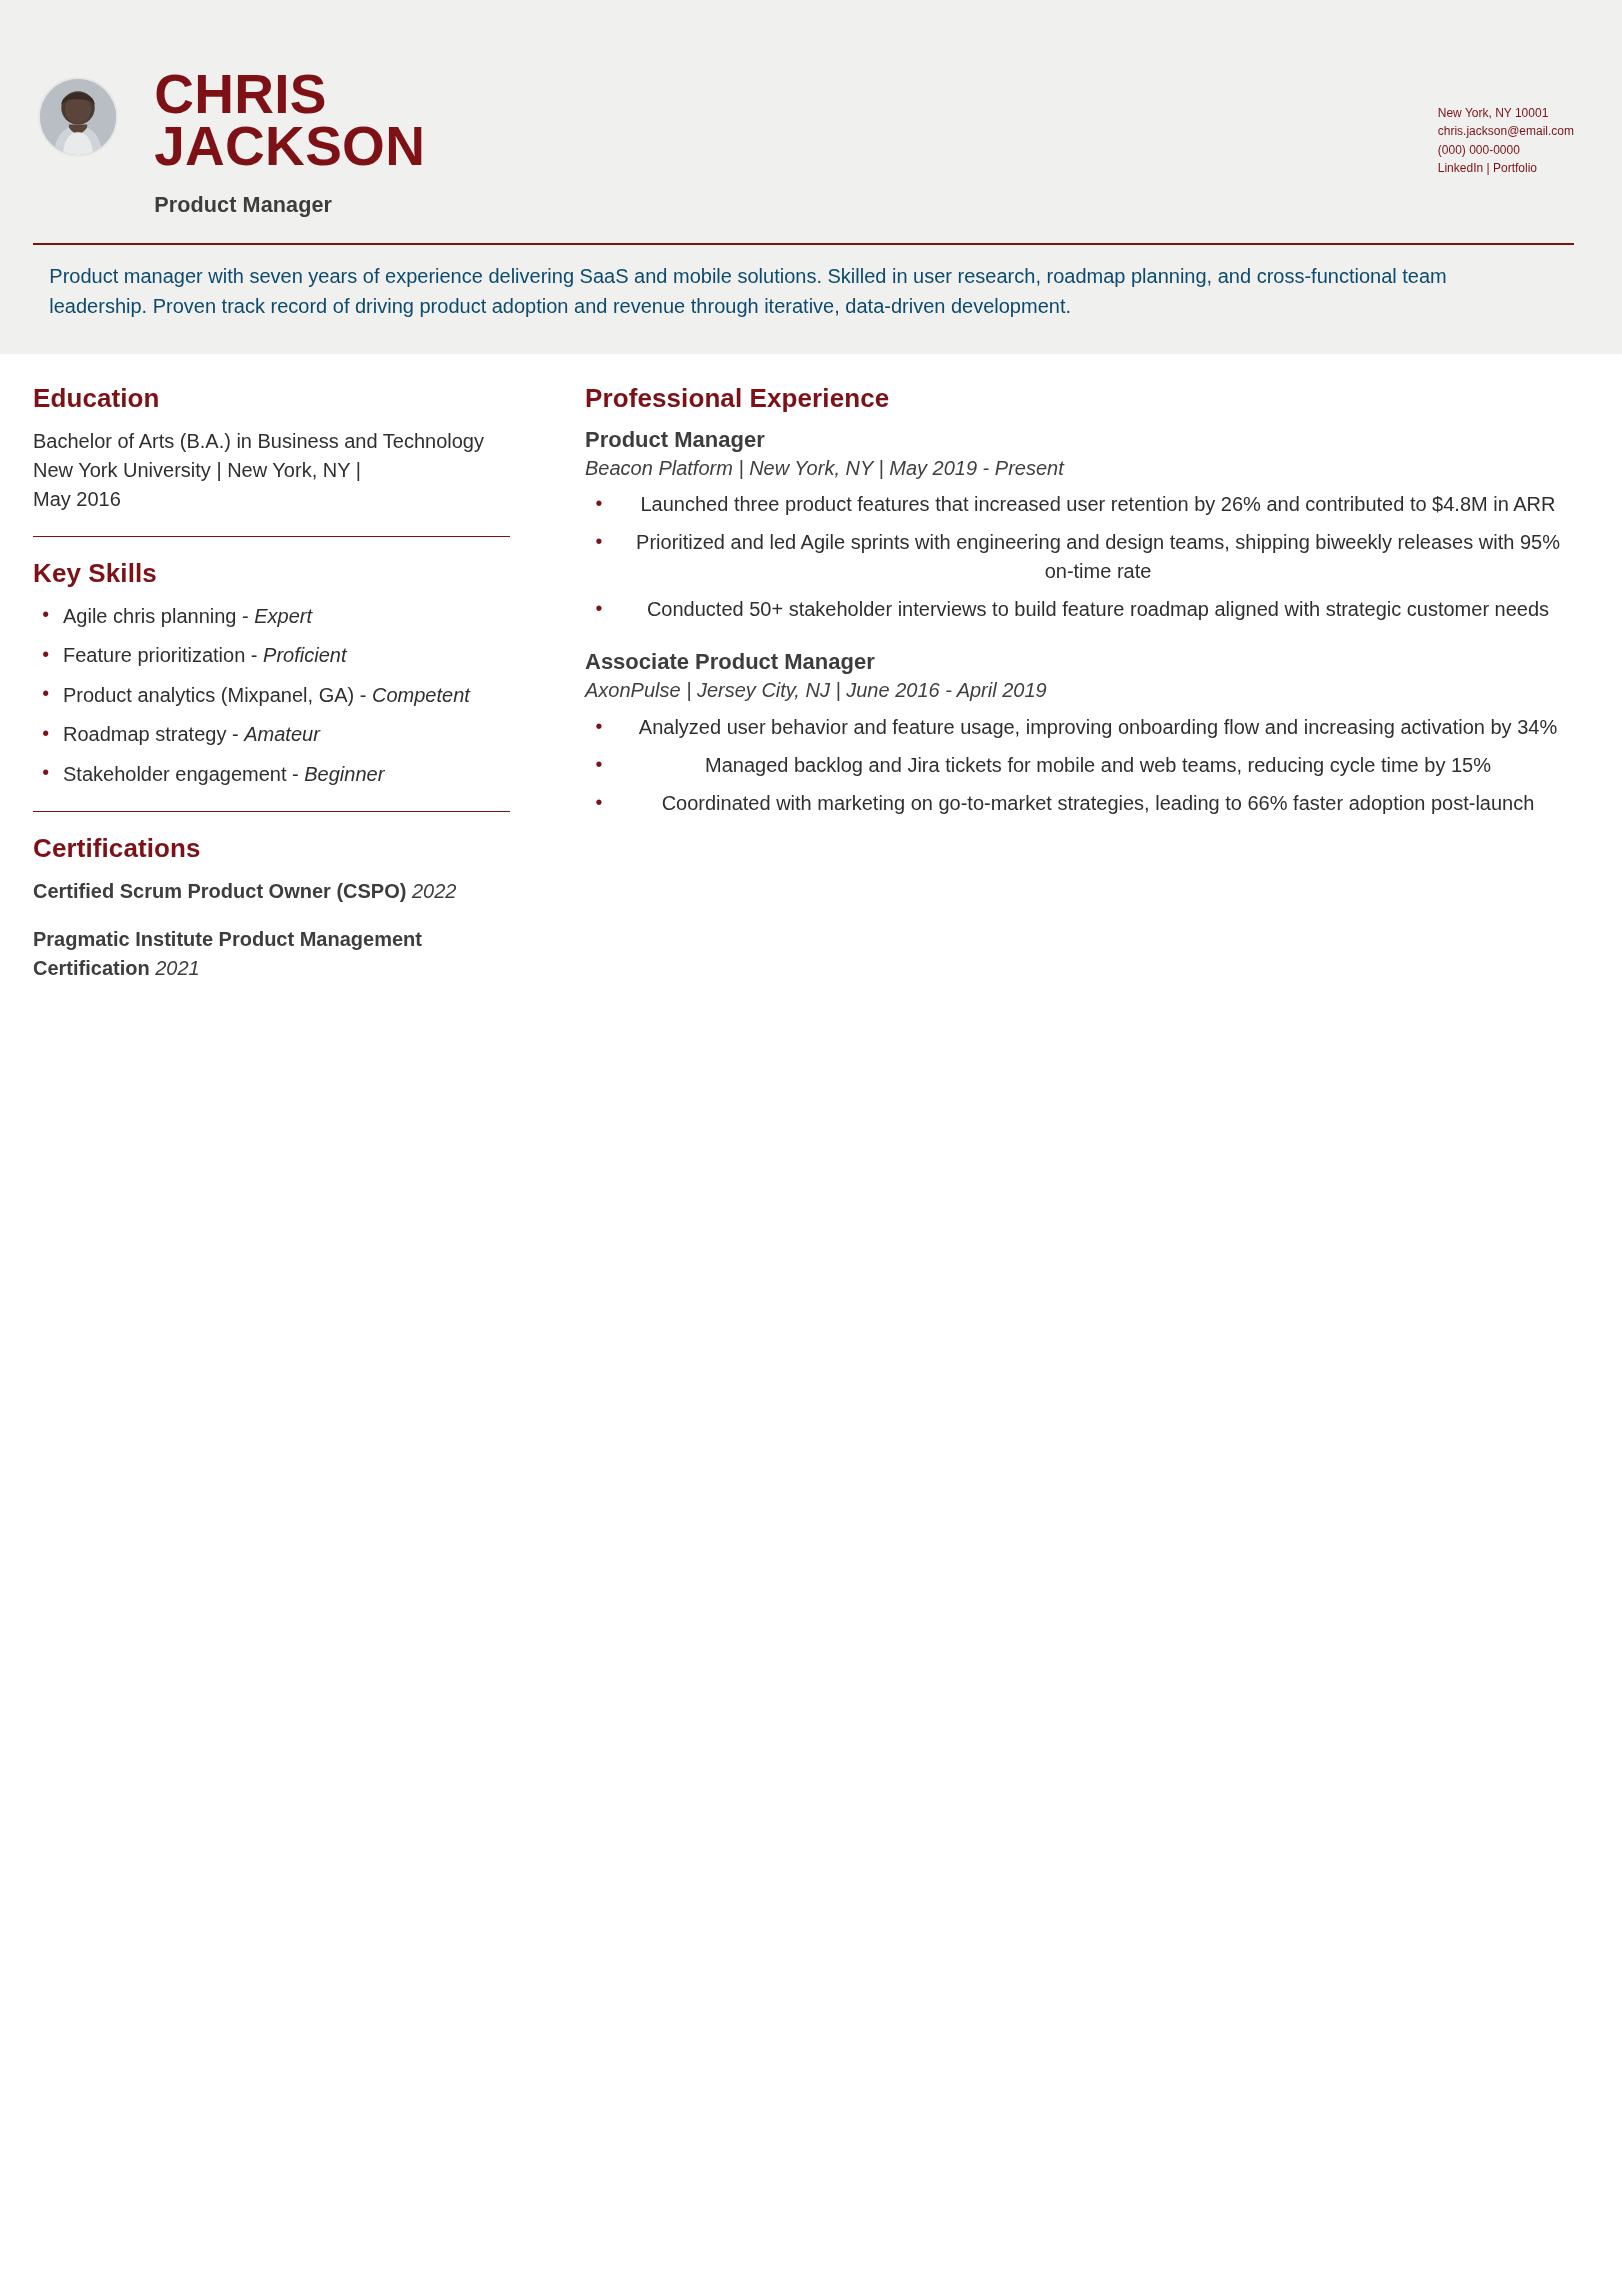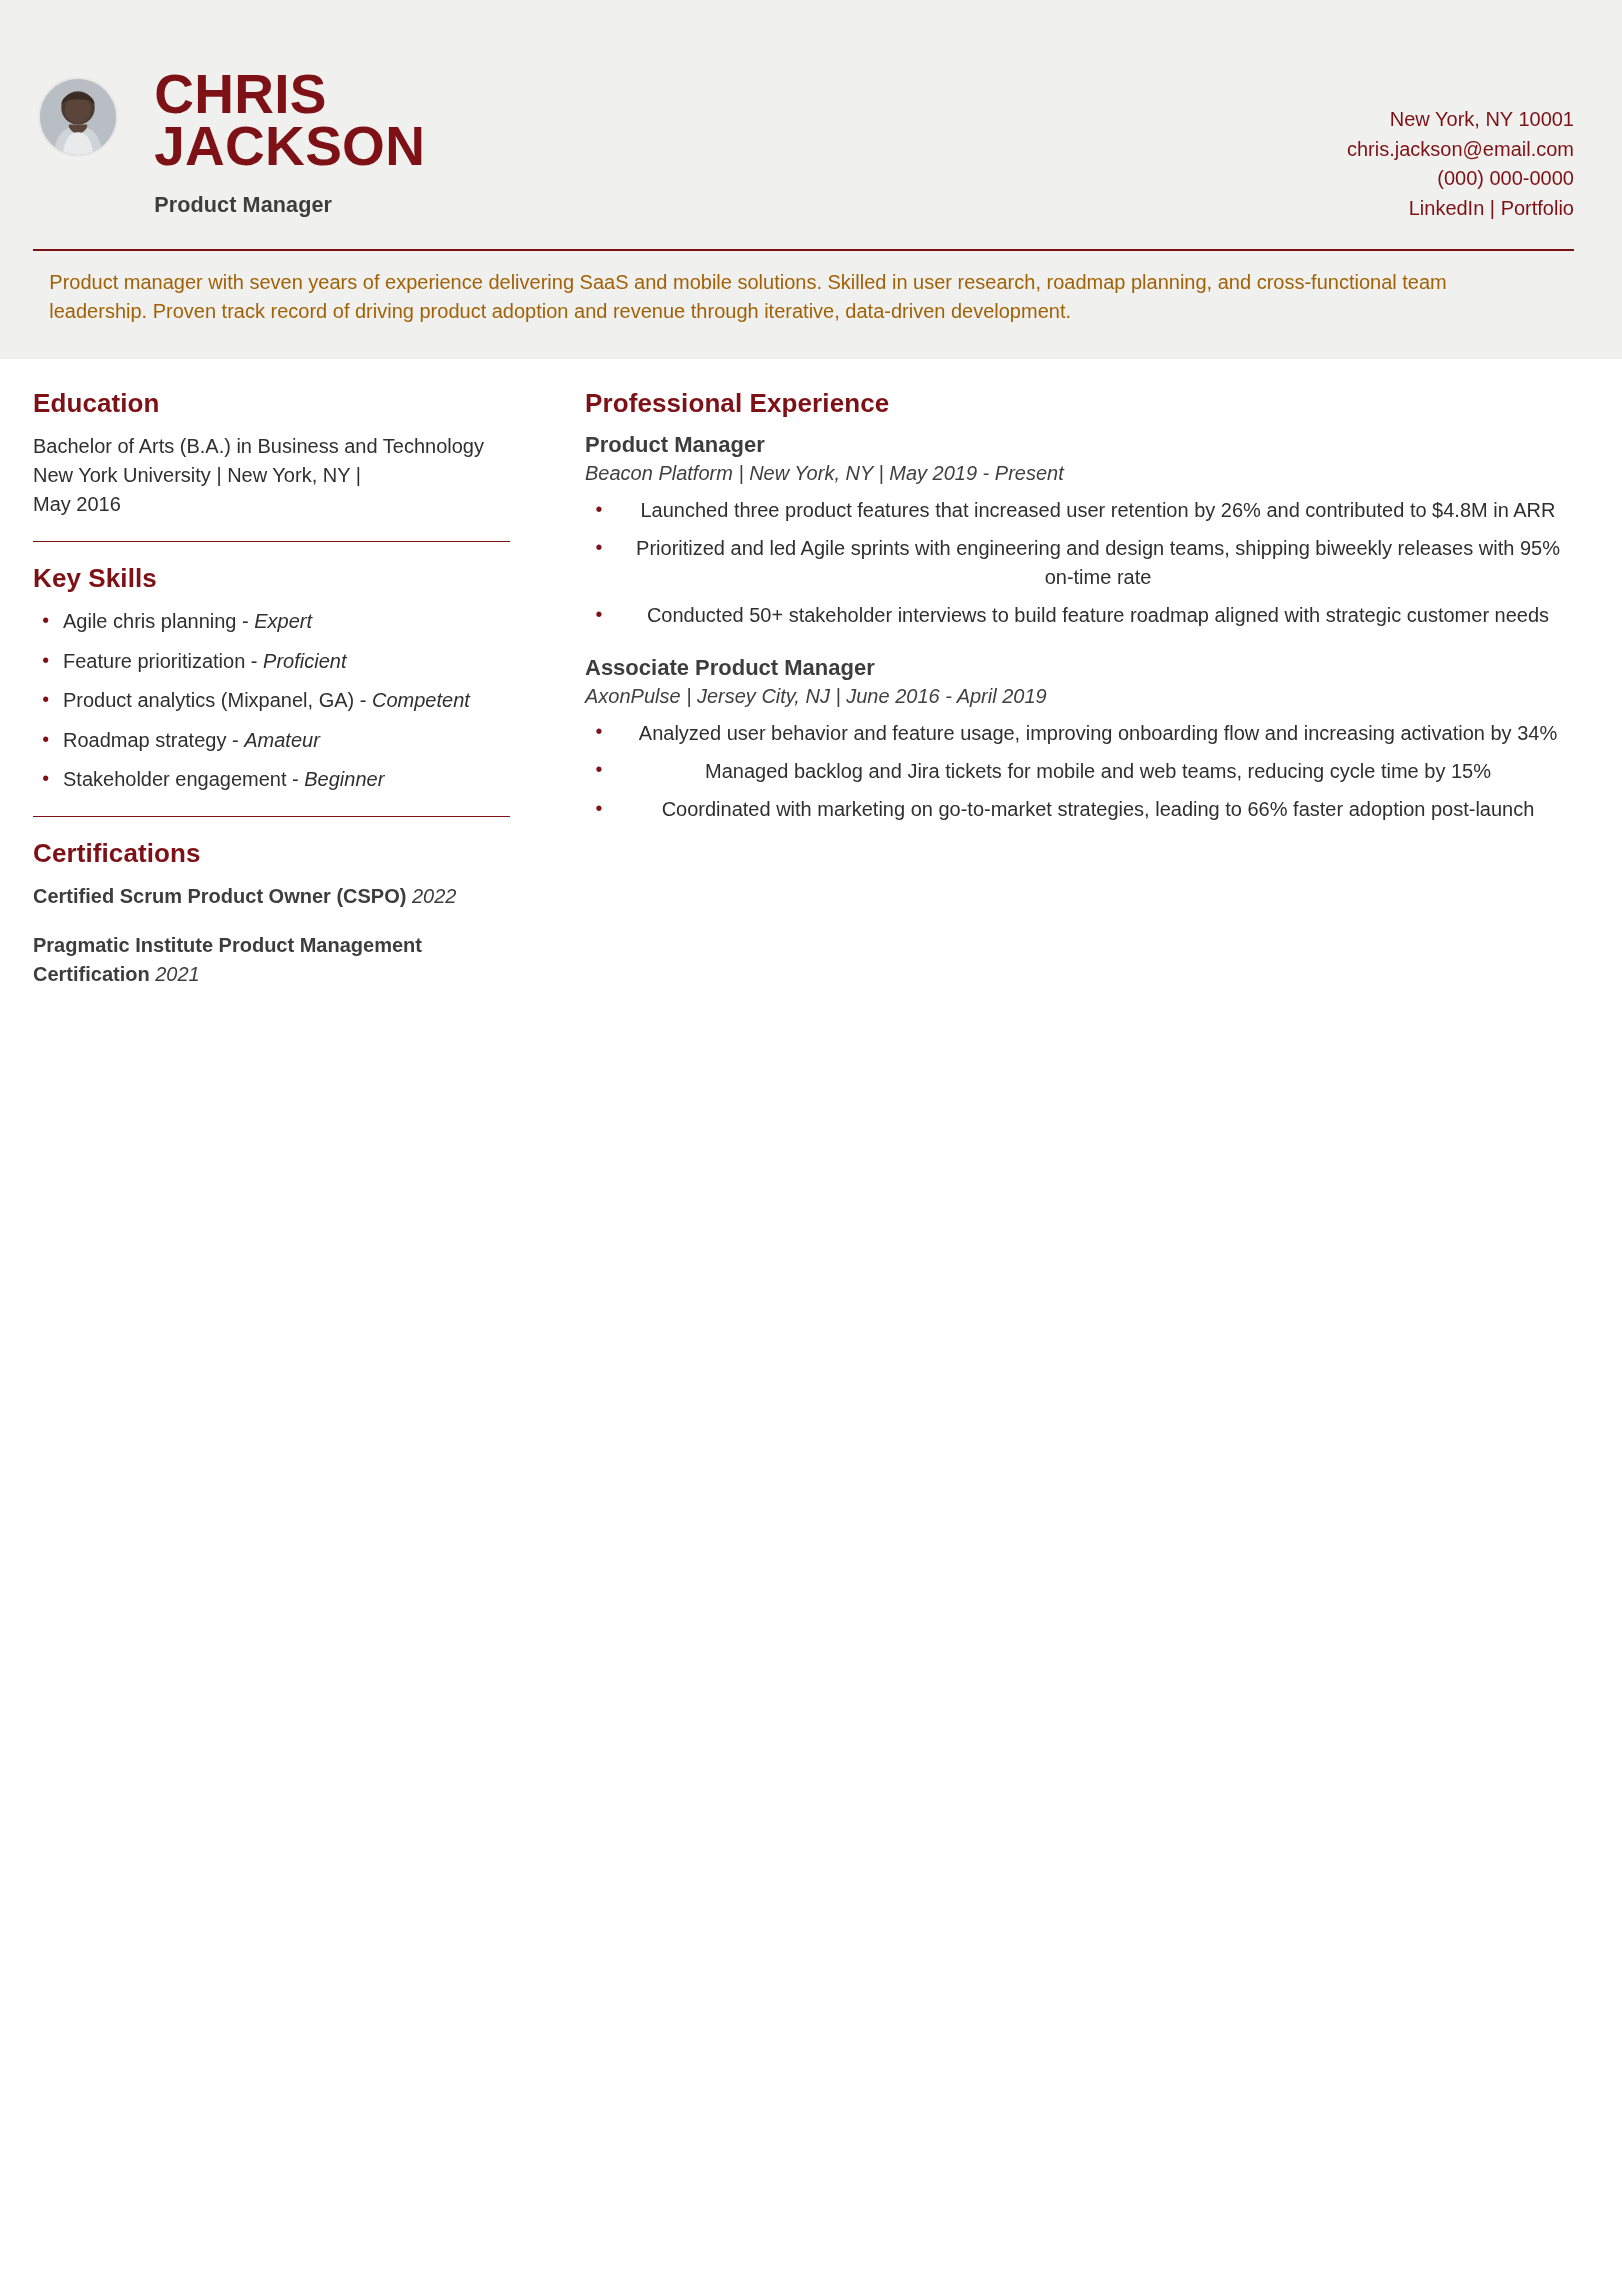--- a/index.html
+++ b/index.html
@@ -63,38 +63,38 @@
   }
   .name .line2 { display: block; }
   .job-title {
     margin-top: 19.6px;
     font-size: 21.6px;
     font-weight: 700;
     color: #3d3d3d;
     letter-spacing: 0.1px;
   }
   .contact {
-    text-align: right;
-    color: #7d1116;
-    font-size: 20px;
+    text-align: left;
+    color: #7d1116;
+    font-size: 12px;
     line-height: 1.42;
     padding-top: 59px;
     white-space: nowrap;
   }
   .contact div { margin-bottom: 1.3px; }
   .contact .links span { color: #7d1116; }
 
   .summary-rule {
     border-top: 2px solid #7d1116;
     margin: 25px 0 0 0;
   }
   .summary {
     font-size: 20px;
     line-height: 1.48;
-    color: #a16207;
+    color: #0c4a6e;
     padding: 17px 39px 6.5px 16.3px;
   }
 
   
   .content {
     display: flex;
     padding: 0;
   }
   .left-col {
     width: 549px;

